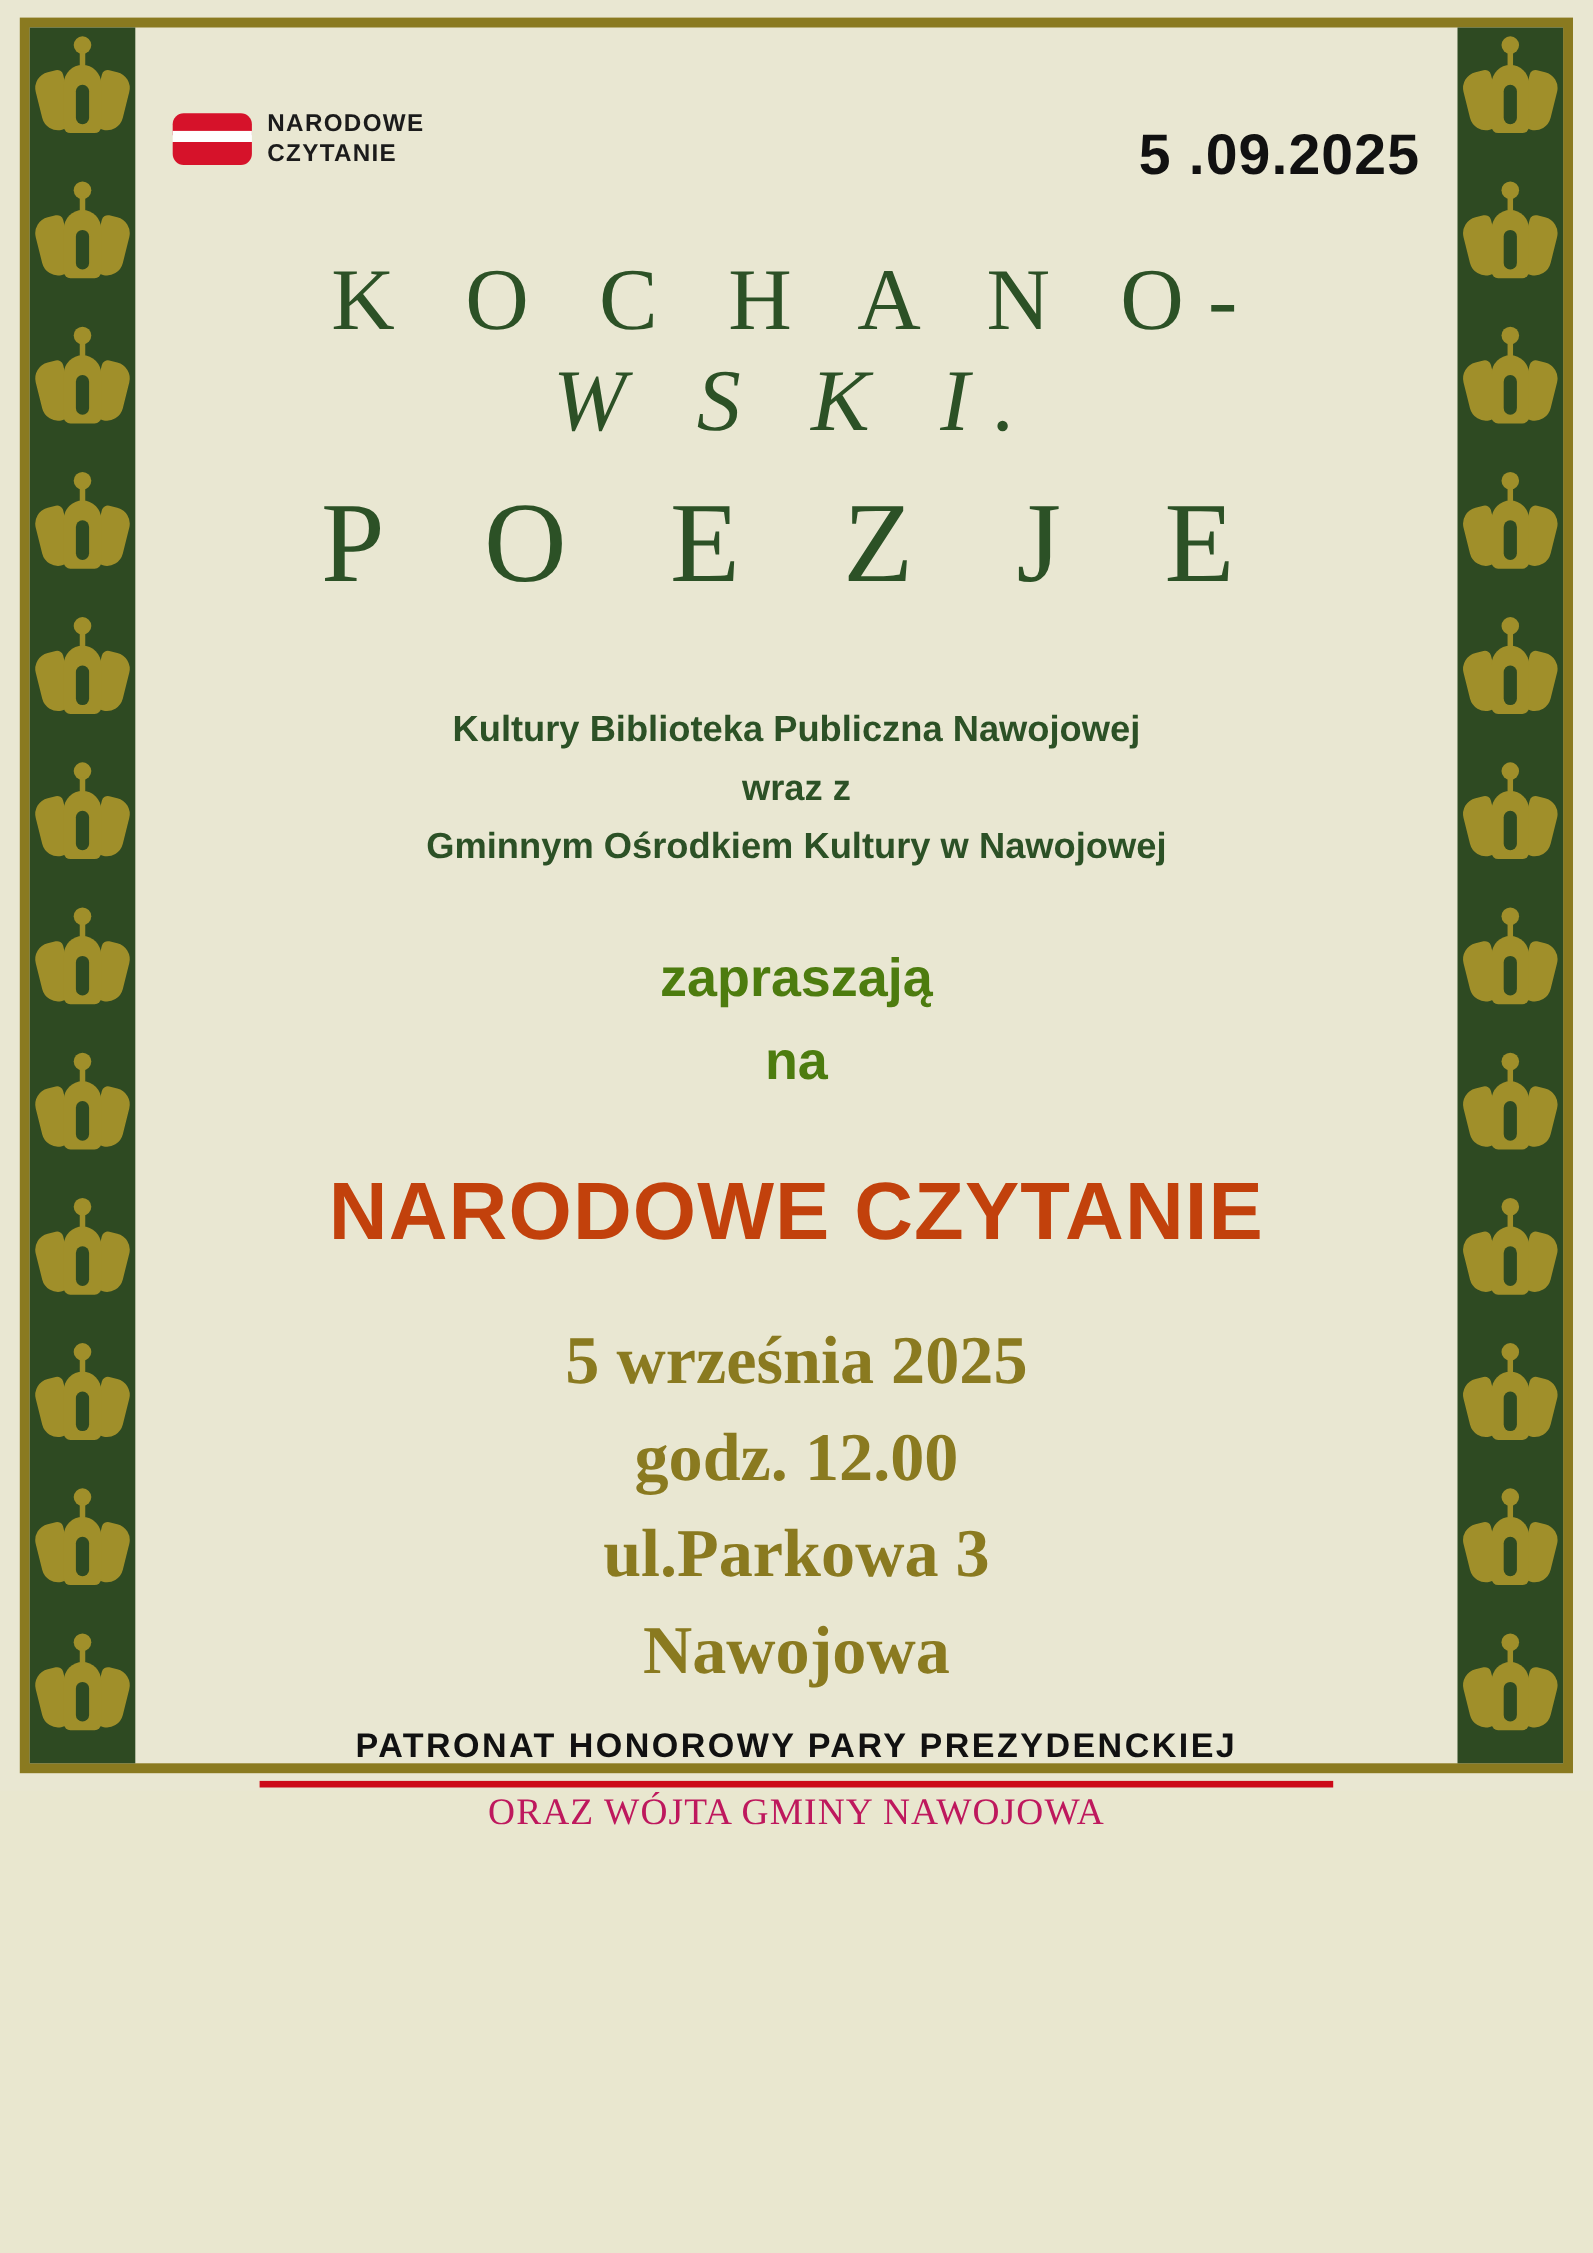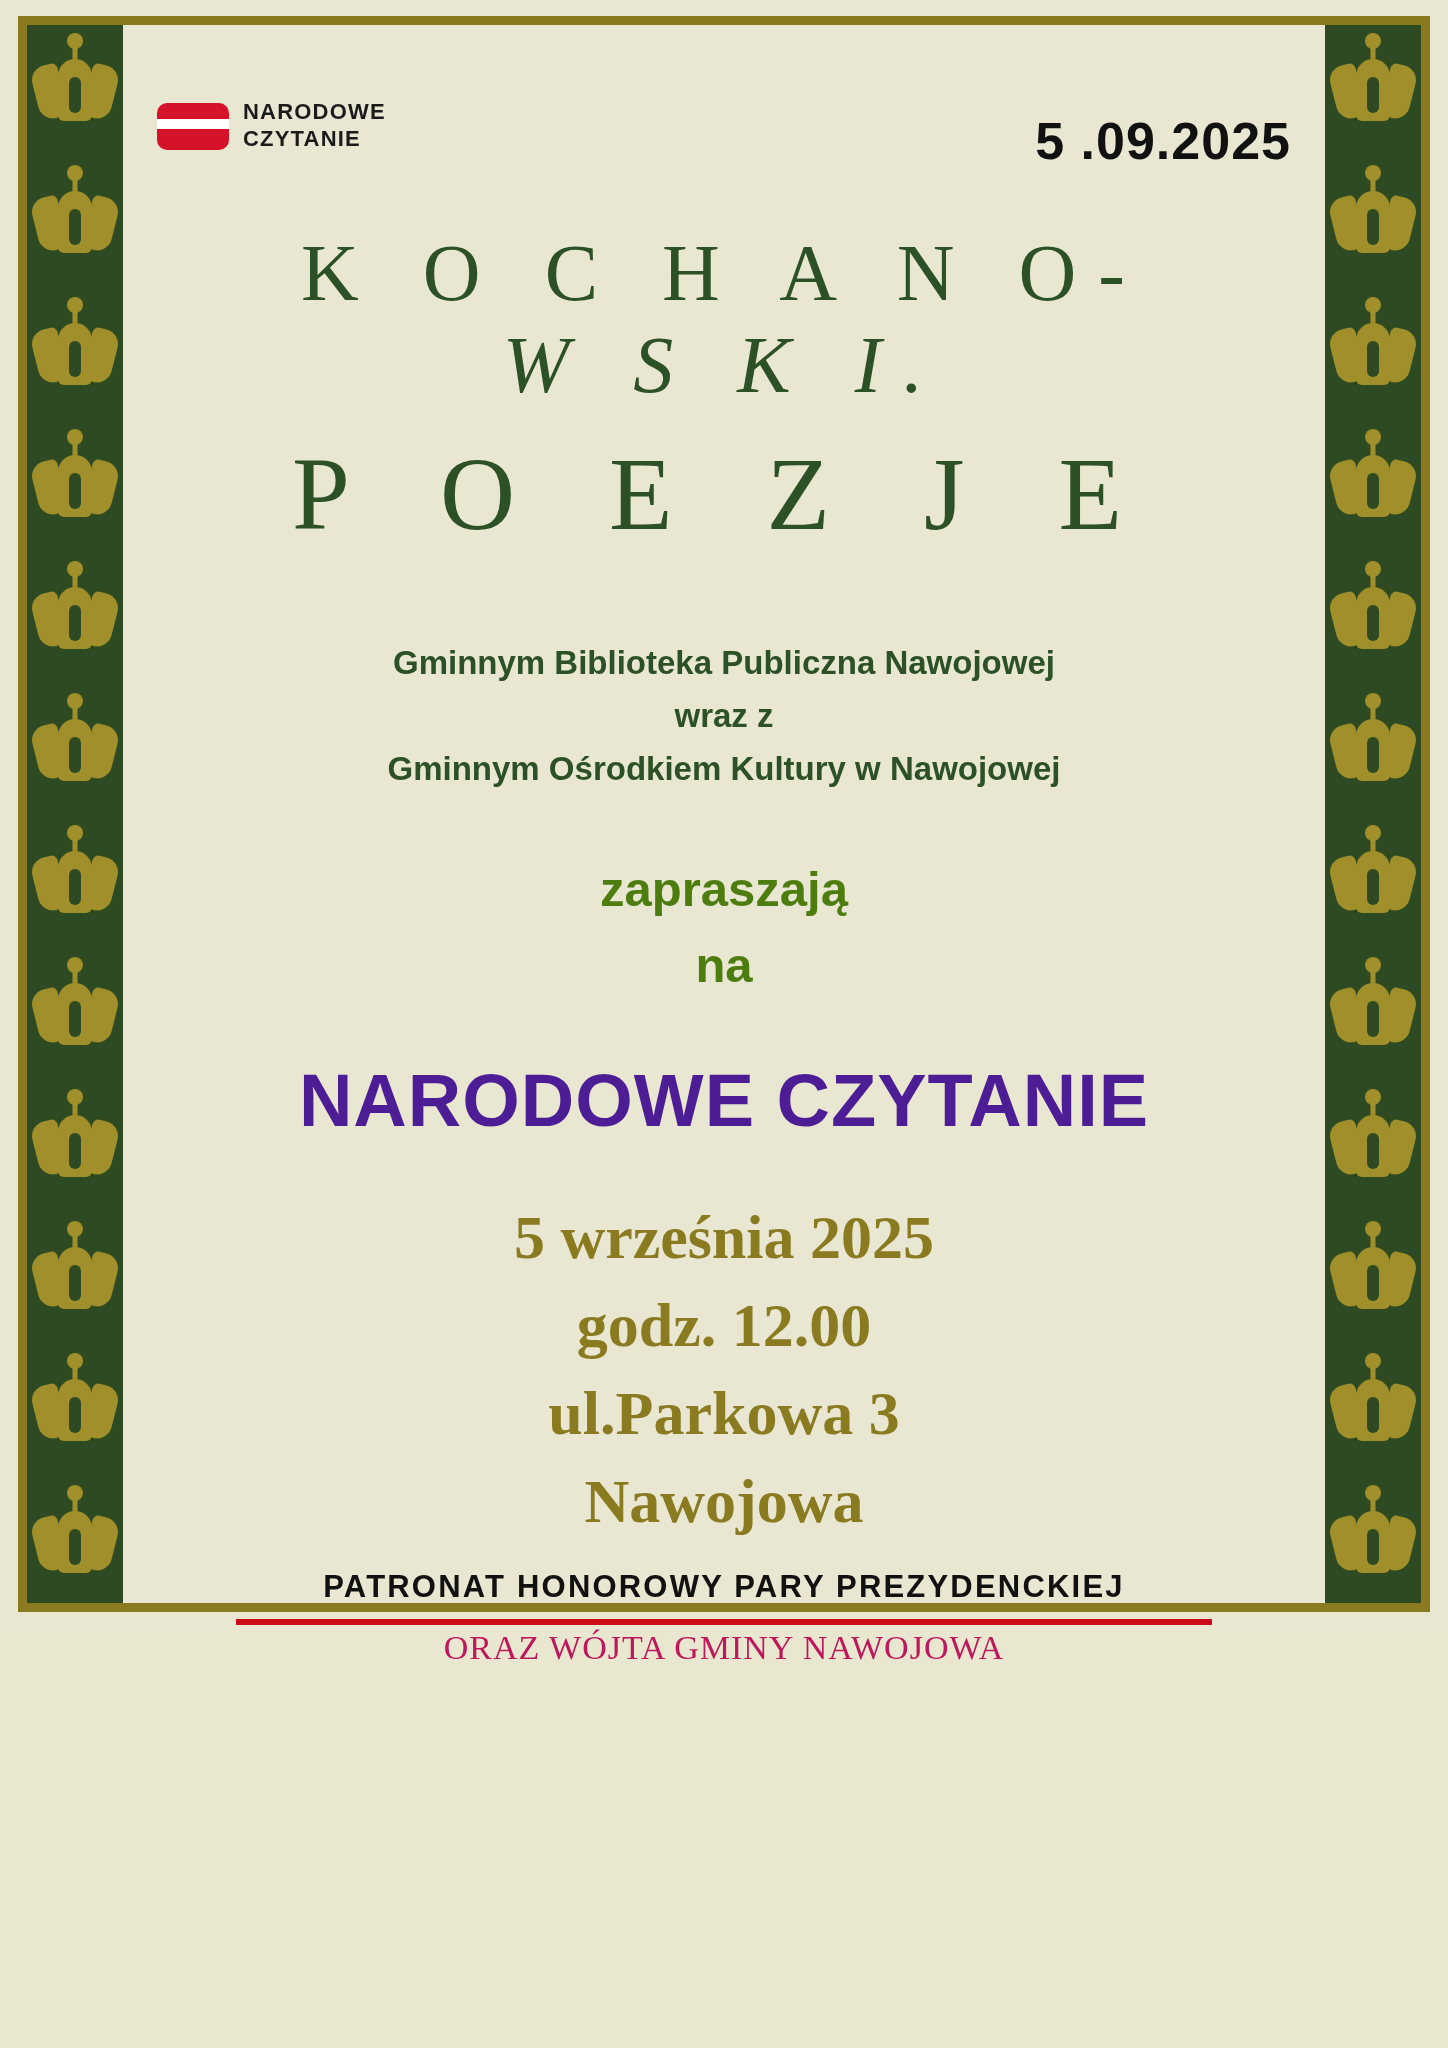--- a/index.html
+++ b/index.html
@@ -219,21 +219,21 @@
   .invite {
     margin-top: 56px;
     color: #4d7c0f;
     font-size: 49px;
     font-weight: bold;
     line-height: 1.55;
   }
 
   .event-name {
     margin-top: 56px;
-    color: #4c1d95;
+    color: #c2410c;
     font-size: 74px;
     font-weight: bold;
     letter-spacing: 1px;
     line-height: 1.1;
   }
 
   .details {
     margin-top: 52px;
     color: #8a7a20;
     font-family: "Liberation Serif", serif;
@@ -540,21 +540,21 @@
       </div>
 
       <div class="author">
         <div class="l2">K O C H A N O-</div>
         <div class="l3">W S K I.</div>
       </div>
 
       <div class="title-poezje">P O E Z J E</div>
 
       <div class="organizers">
-        <div>Gminnym Biblioteka Publiczna Nawojowej</div>
+        <div>Kultury Biblioteka Publiczna Nawojowej</div>
         <div>wraz z</div>
         <div>Gminnym Ośrodkiem Kultury w Nawojowej</div>
       </div>
 
       <div class="invite">
         <div>zapraszają</div>
         <div>na</div>
       </div>
 
       <div class="event-name">NARODOWE CZYTANIE</div>

